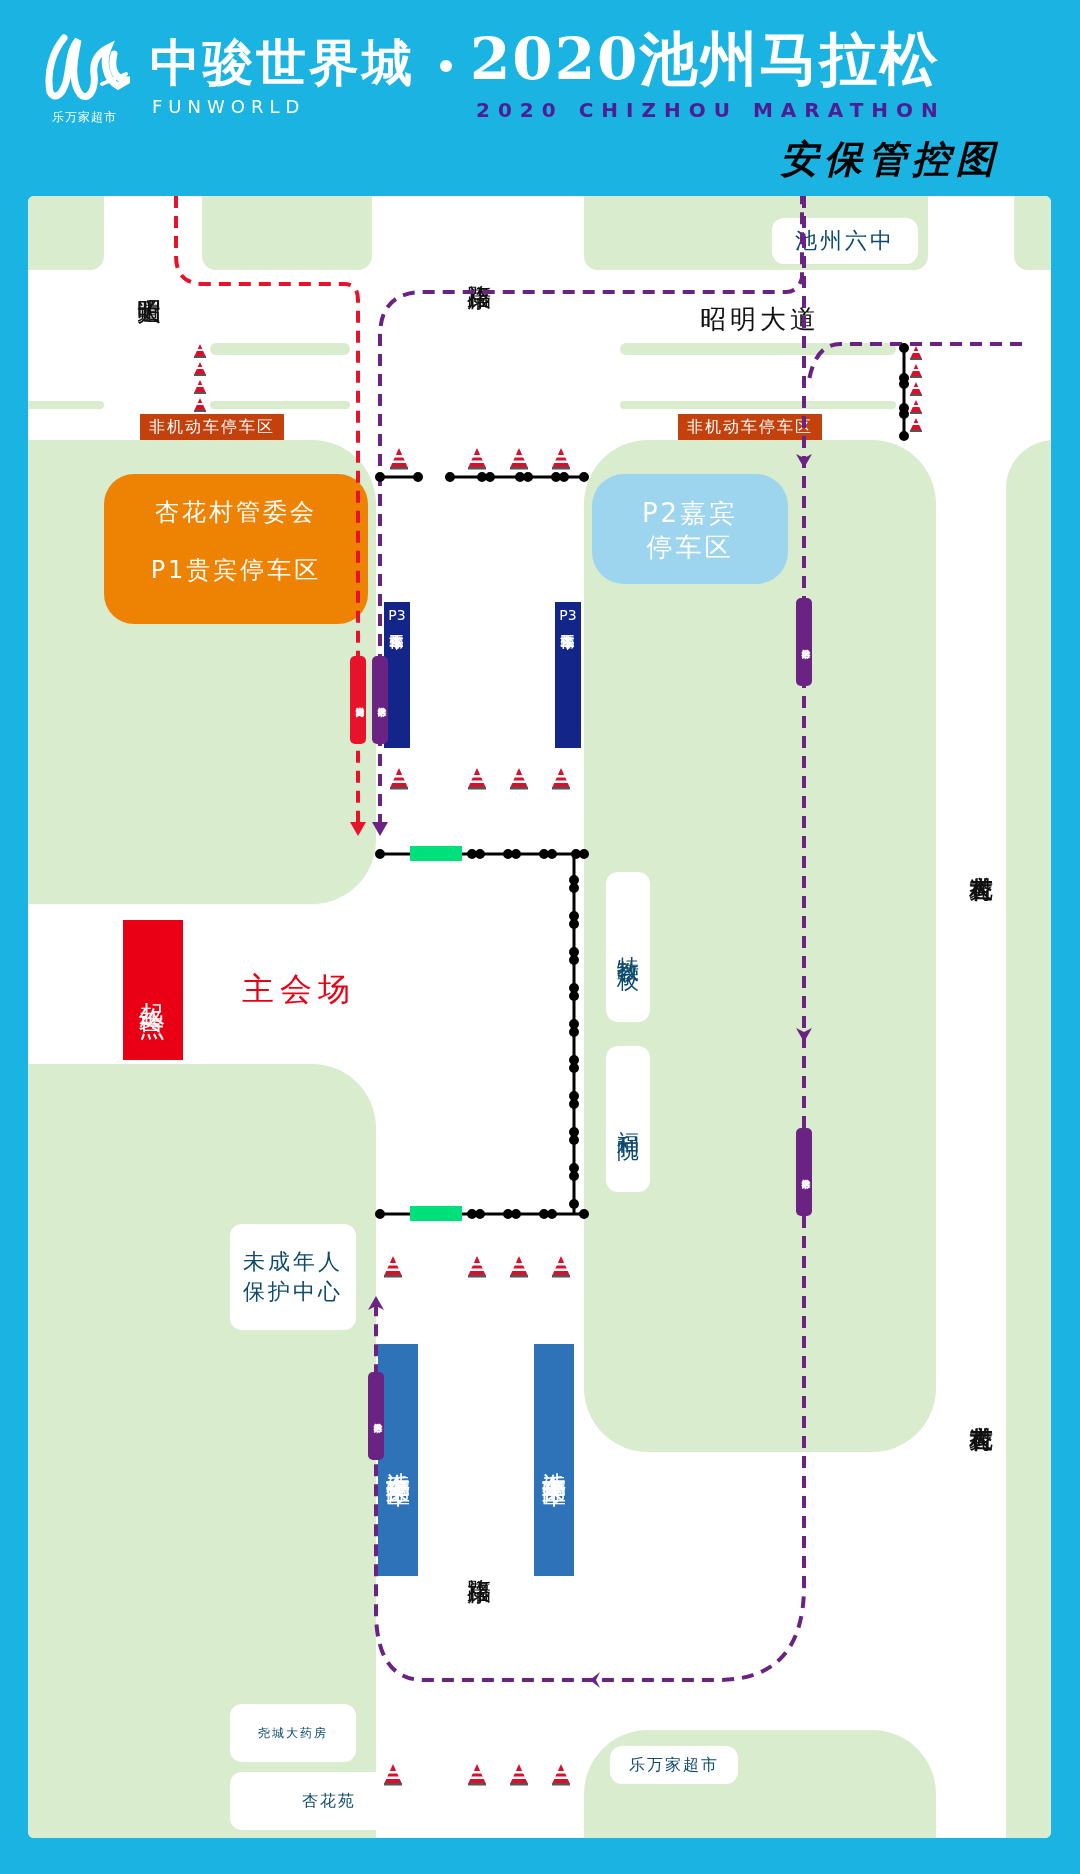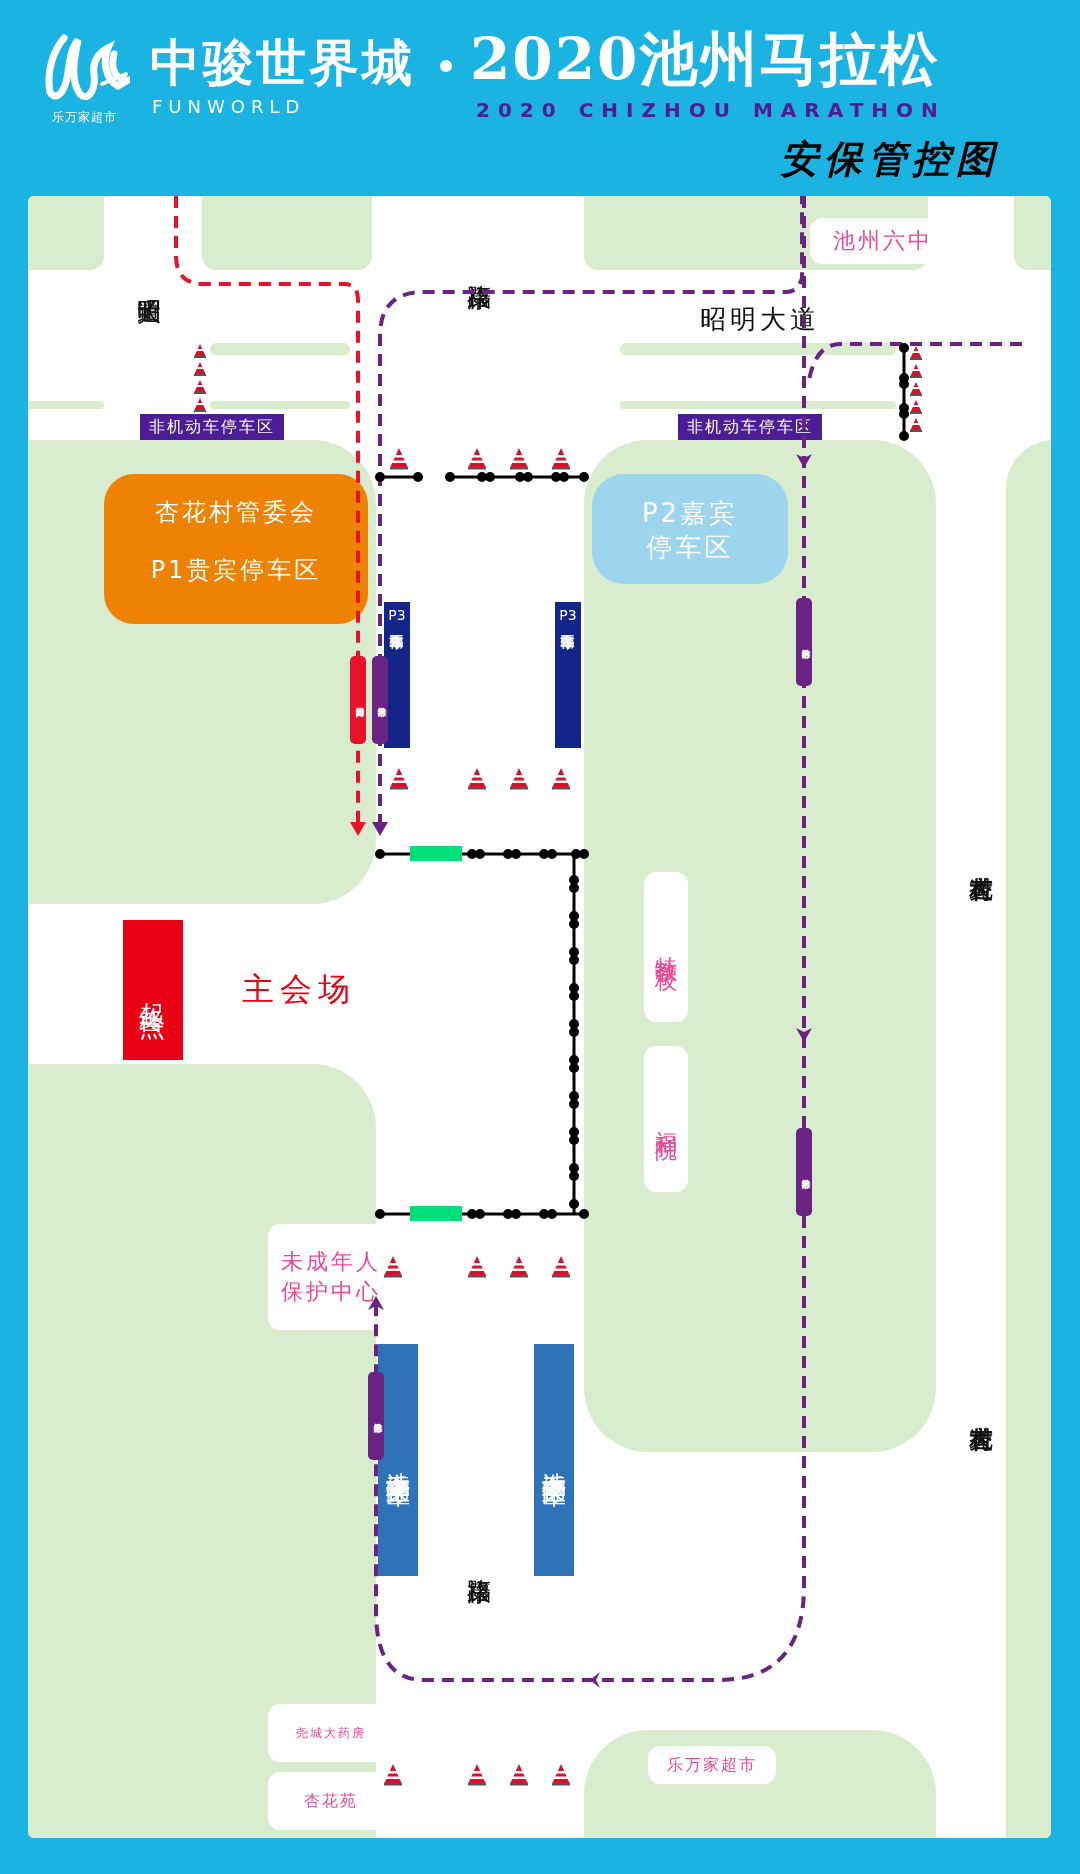--- a/index.html
+++ b/index.html
@@ -12,24 +12,24 @@
   .hdr-brand { left:150px; top:38px; font-size:50px; color:#fff; font-weight:bold; letter-spacing:3px; line-height:1; }
   .hdr-brand-en { left:152px; top:98px; font-size:18px; color:#fff; letter-spacing:6px; line-height:1; }
   .hdr-dot { left:440px; top:60px; width:12px; height:12px; border-radius:50%; background:#fff; }
   .hdr-title { left:470px; top:30px; font-size:58px; color:#fff; font-weight:bold; font-family:"DejaVu Serif",serif; line-height:1; letter-spacing:2px; }
   .hdr-title-en { left:476px; top:100px; font-size:20px; color:#4c1d95; font-weight:bold; letter-spacing:8px; line-height:1; }
   .hdr-sub { left:780px; top:140px; font-size:38px; color:#000000; font-weight:bold; font-style:italic; letter-spacing:6px; line-height:1; }
 
   
   .map { left:28px; top:196px; width:1023px; height:1642px; background:#fff; border-radius:6px; overflow:hidden; }
   .block { position:absolute; background:#d9ecce; }
-  .label-box { position:absolute; background:#fff; border-radius:12px; color:#ec4899; display:flex; align-items:center; justify-content:center; text-align:center;margin-left:38px; }
+  .label-box { position:absolute; background:#fff; border-radius:12px; color:#0c4a6e; display:flex; align-items:center; justify-content:center; text-align:center; }
   .road-v { position:absolute; color:#111; font-size:24px; line-height:30px; width:28px; text-align:center; }
   .vtext { writing-mode:vertical-rl; text-orientation:upright; }
-  .tag-blue { position:absolute; background:#4c1d95; color:#fff; font-size:16px; letter-spacing:2px; display:flex; align-items:center; justify-content:center; }
+  .tag-blue { position:absolute; background:#c2410c; color:#fff; font-size:16px; letter-spacing:2px; display:flex; align-items:center; justify-content:center; }
   .p3 { position:absolute; background:#14258a; color:#fff; font-size:14px; width:26px; text-align:center; line-height:18px; padding-top:4px; }
   .pill { position:absolute; border-radius:5px; color:#fff; font-size:9px; line-height:12px; width:16px; text-align:center; padding:6px 0; }
   svg.overlay { position:absolute; left:0; top:0; }
 </style>
 </head>
 <body>
 
 <div class="abs hdr-logo-mark">
   <svg width="86" height="76" viewBox="0 0 86 76">
     <path d="M20 8 C10 20 2 40 6 62 C10 70 18 66 22 52 C26 38 24 22 34 10 C30 30 26 50 36 64 C44 72 52 60 50 44 C48 30 56 22 64 18 C58 32 62 50 74 56 L84 50 C72 50 66 40 70 24" fill="none" stroke="#fff" stroke-width="7" stroke-linecap="round"></path>
@@ -84,21 +84,21 @@
       <span>福利院</span>
     </div>
 
   <div class="label-box" style="left:202px;top:1028px;width:126px;height:106px;font-size:22px;letter-spacing:3px;flex-direction:column;line-height:30px;">
     <span>未成年人</span>
     <span>保护中心</span>
   </div>
   <div class="label-box" style="left:202px;top:1508px;width:126px;height:58px;font-size:12px;letter-spacing:2px;">
       <span>尧城大药房</span>
     </div>
-  <div class="label-box" style="left:202px;top:1576px;width:126px;height:58px;font-size:16px;letter-spacing:2px;">
+  <div class="label-box" style="left:202px;top:1576px;width:126px;height:58px;font-size:16px;letter-spacing:2px;padding-left:36px;">
       <span>杏花苑</span>
     </div>
   <div class="label-box" style="left:582px;top:1550px;width:128px;height:38px;font-size:16px;letter-spacing:2px;">
       <span>乐万家超市</span>
     </div>
 
   <div class="road-v vtext" style="left:108px;top:20px;height:130px;">昭明大道</div>
   <div class="road-v vtext" style="left:438px;top:20px;height:100px;">福康路</div>
   <div class="abs" style="left:672px;top:106px;font-size:26px;color:#111;letter-spacing:4px;">昭明大道</div>
   <div class="road-v vtext" style="left:940px;top:584px;height:156px;">杏花村大道</div>

